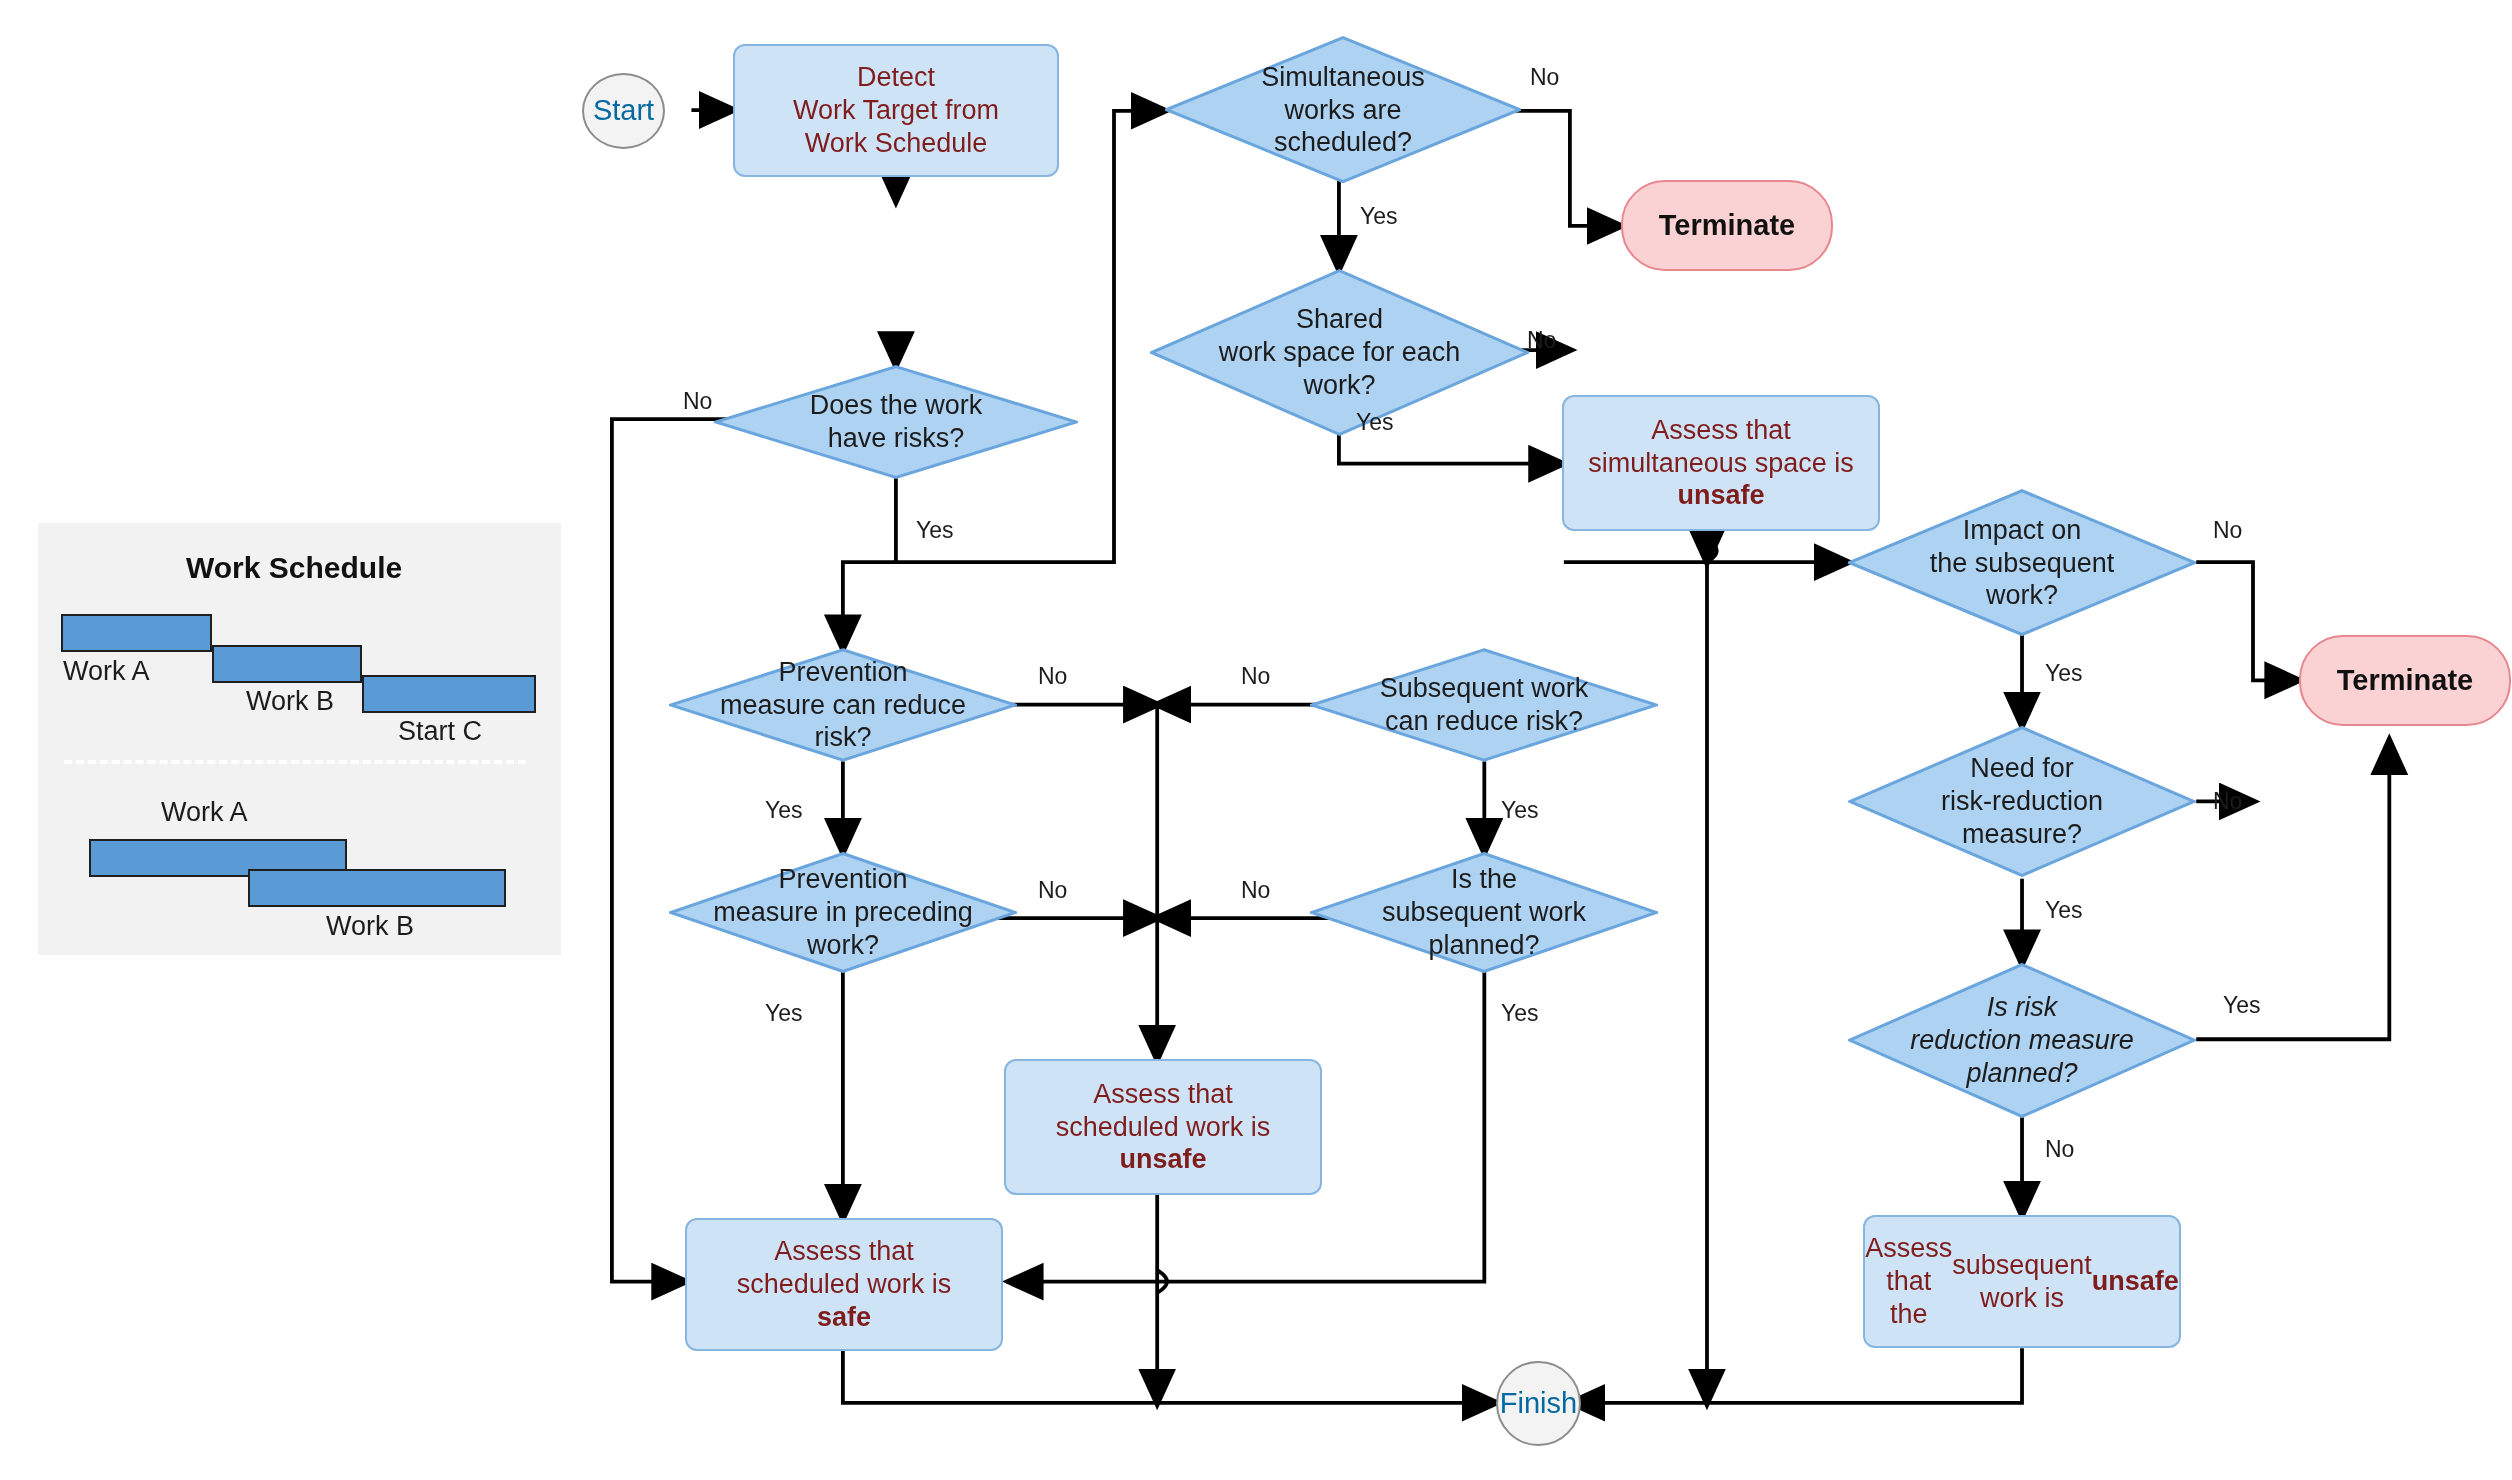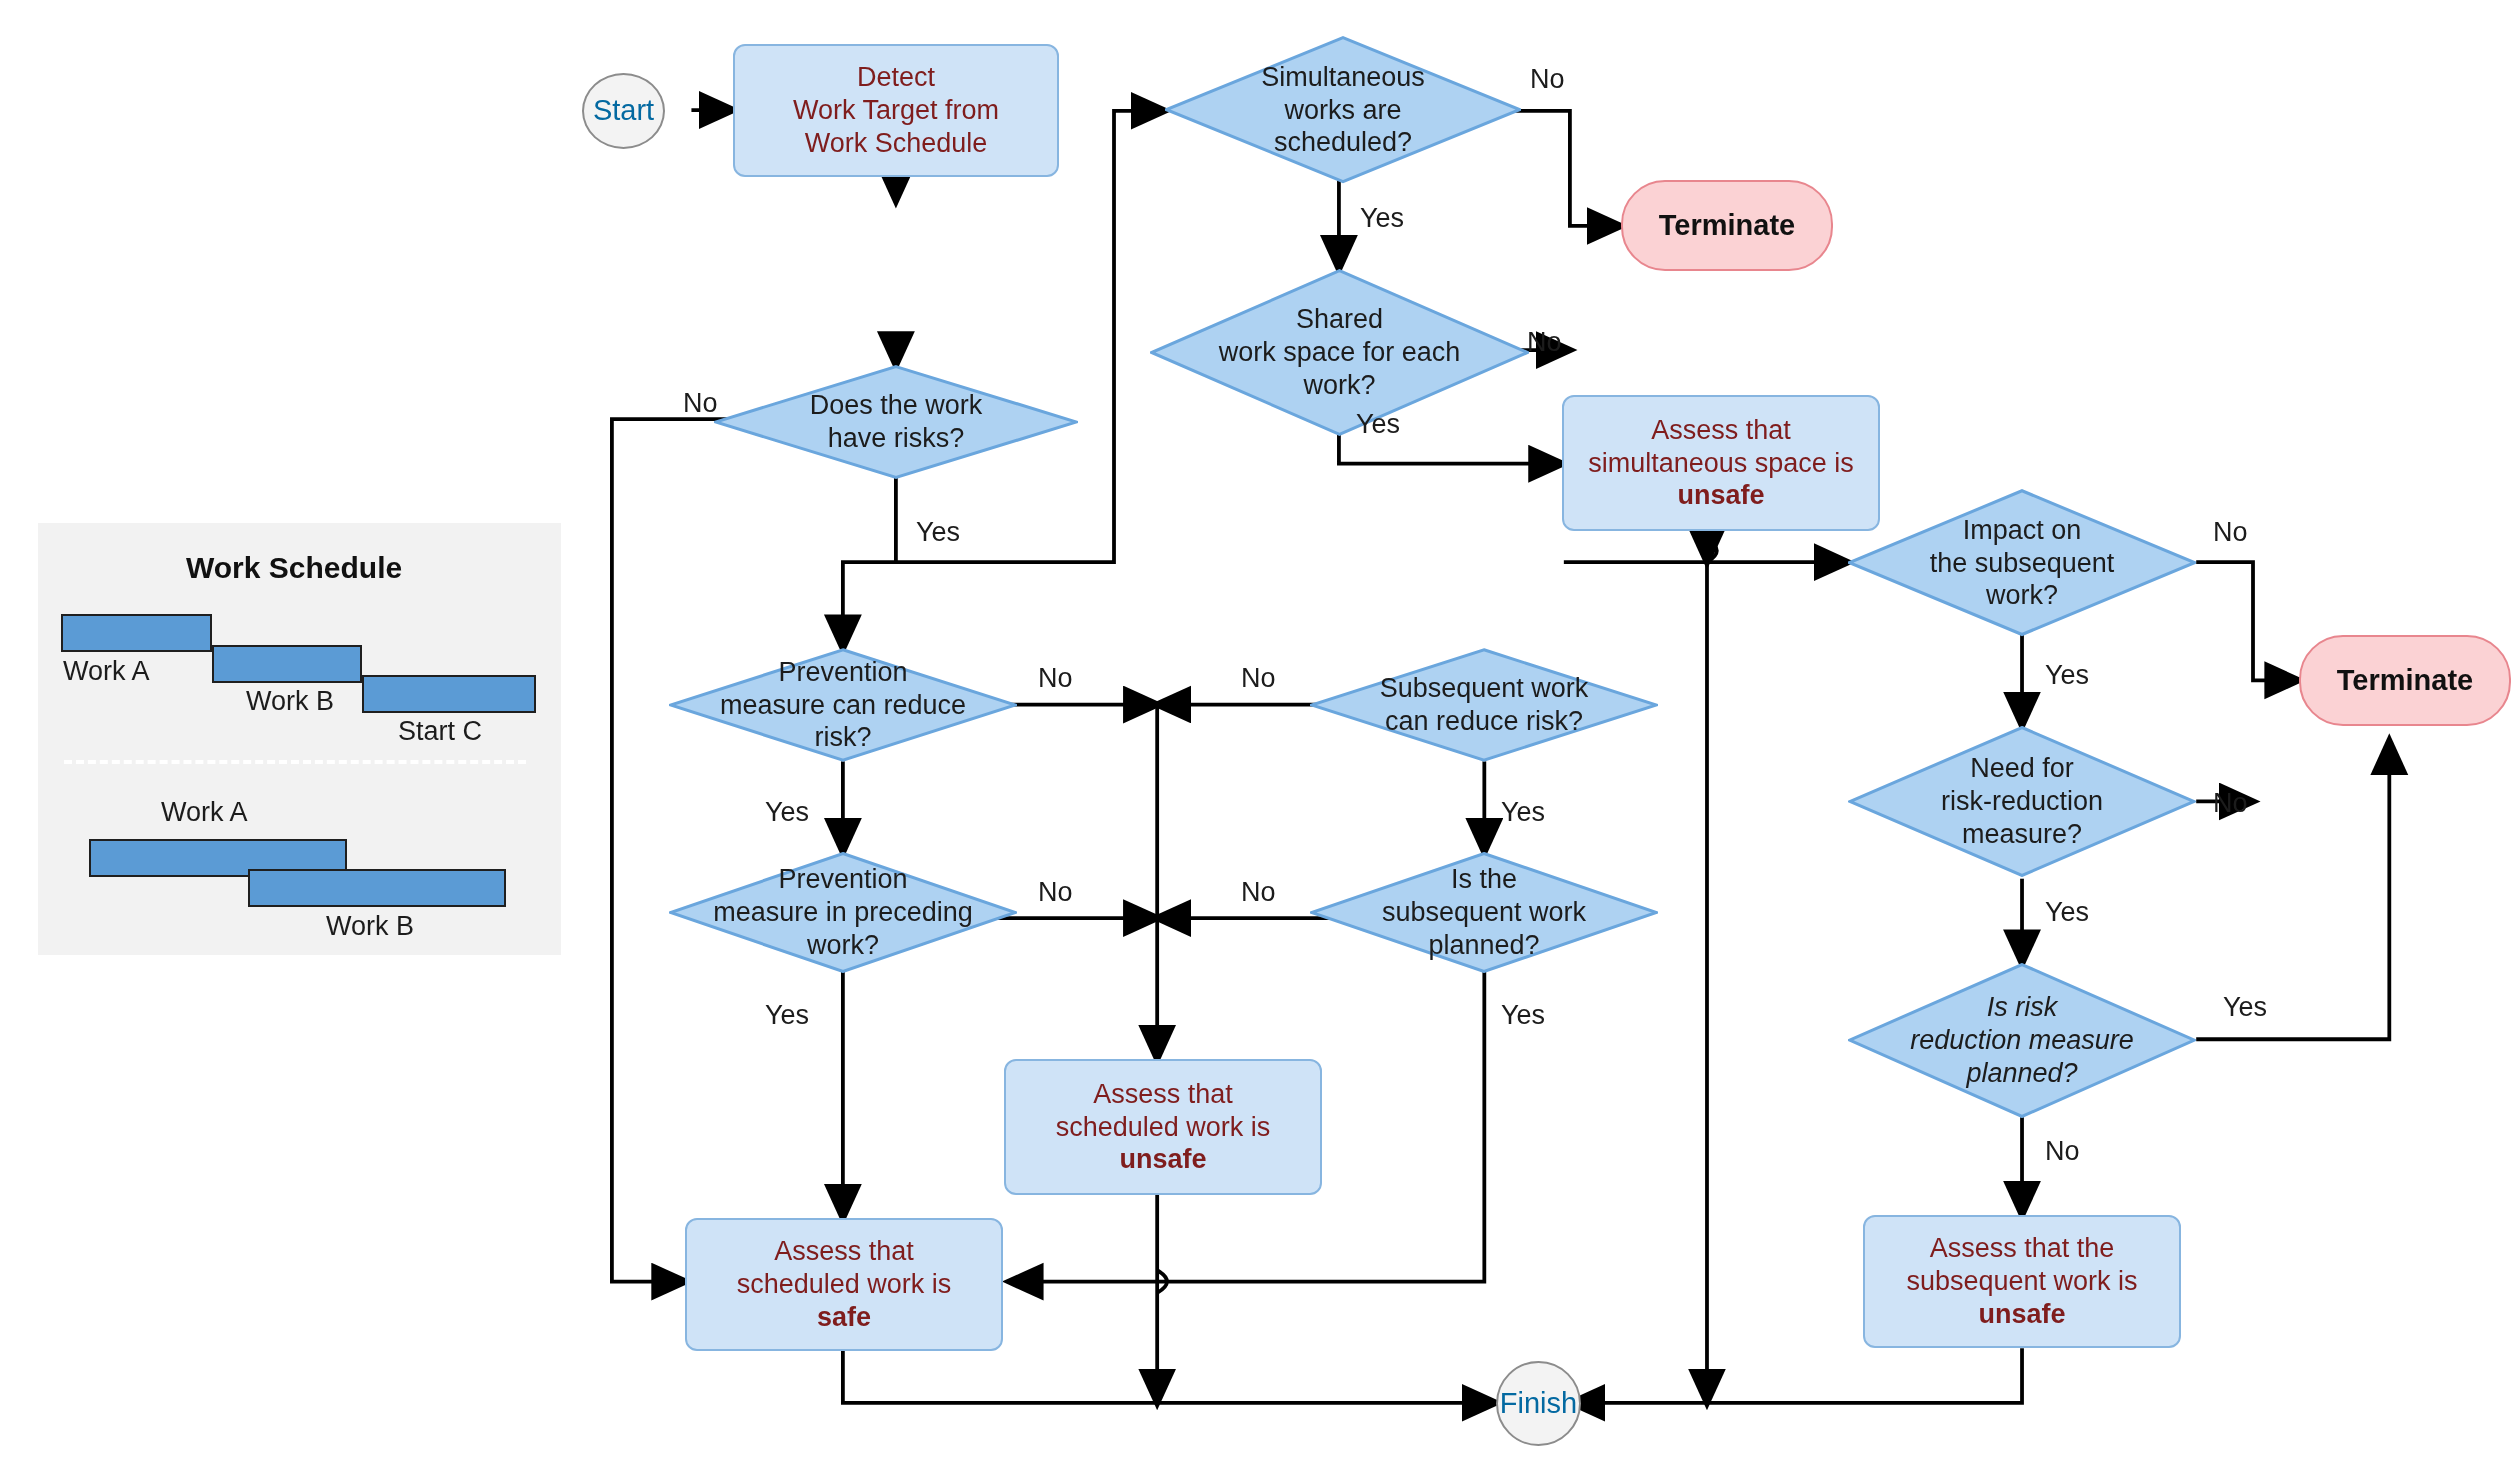--- a/index.html
+++ b/index.html
@@ -14,21 +14,21 @@
         font-size:27px;color:#7f1d1d;padding:4.5px 7.6px;}
   .term{background:#fbd2d4;border:2.3px solid #e8868e;border-radius:44px;
         font-size:29px;font-weight:bold;color:#111;}
   .endpt{background:#f3f3f3;border:2.3px solid #8c8c8c;border-radius:50%;
          font-size:29px;font-weight:normal;color:#0369a1;}
   .dia-wrap{position:absolute;}
   .dia-wrap svg{position:absolute;left:0;top:0;}
   .dia-txt{position:absolute;left:0;top:0;width:100%;height:100%;display:flex;
            align-items:center;justify-content:center;text-align:center;
            font-size:27px;line-height:1.22;color:#1c1c1c;}
-  .lbl{position:absolute;font-size:27px;color:#1c1c1c;white-space:nowrap;}
+  .lbl{position:absolute;font-size:23px;color:#1c1c1c;white-space:nowrap;}
   .strong{font-weight:bold;}
 
   
   .panel{position:absolute;background:#f2f2f2;}
   .panel-title{position:absolute;font-size:30px;font-weight:bold;color:#111;
                white-space:nowrap;}
   .bar{position:absolute;background:#5b9bd5;border:2.3px solid #1f1f1f;box-sizing:border-box;}
   .bar-lbl{position:absolute;font-size:27px;color:#1c1c1c;white-space:nowrap;}
   .dash{position:absolute;border-top:4.5px dashed #ffffff;}
 </style>
@@ -245,21 +245,21 @@
     <svg width="348" height="155" viewBox="0 0 460 205">
       <polygon points="230,2 458,102 230,203 2,102" fill="#aed2f2" stroke="#6aa6dd" stroke-width="4"></polygon>
     </svg>
     <div class="dia-txt" style="white-space:pre-line;">Is risk
 reduction measure
 planned?</div>
   </div>
 
   <div class="node term" style="left:2299px;top:635px;width:212px;height:91px;">Terminate</div>
 
-  <div class="node proc" style="left:1863px;top:1215px;width:318px;height:133px;flex-direction:column;">
+  <div class="node proc" style="left:1863px;top:1215px;width:318px;height:133px;flex-direction:row;">
     <span>Assess that the</span>
     <span>subsequent work is</span>
     <span class="strong">unsafe</span>
   </div>
 
   <div class="node endpt" style="left:1496px;top:1361px;width:85px;height:85px;">Finish</div>
 
   <div class="lbl" style="left:1530px;top:64px;">No</div>
   <div class="lbl" style="left:1360px;top:203px;">Yes</div>
   <div class="lbl" style="left:1527px;top:327px;">No</div>

